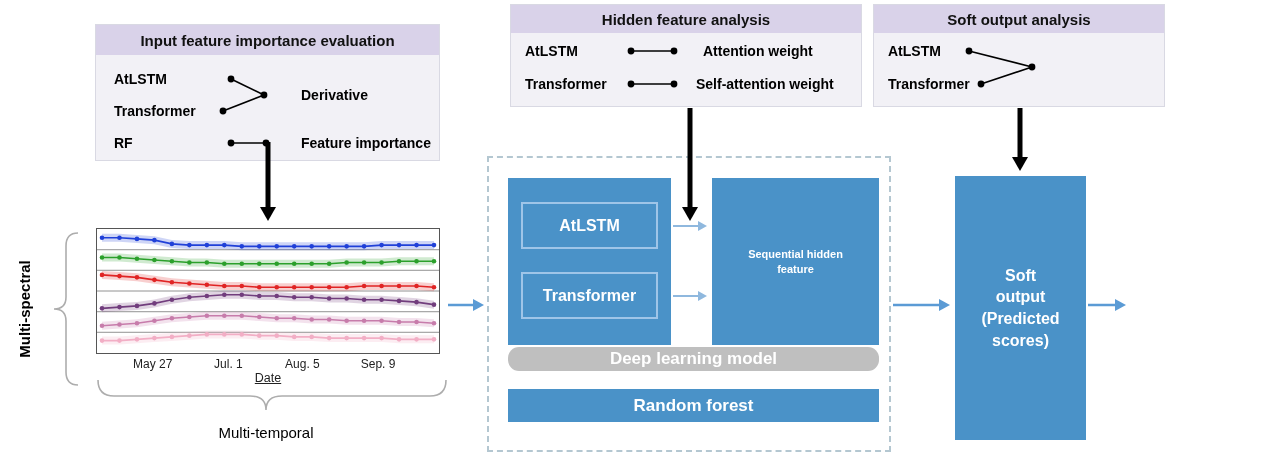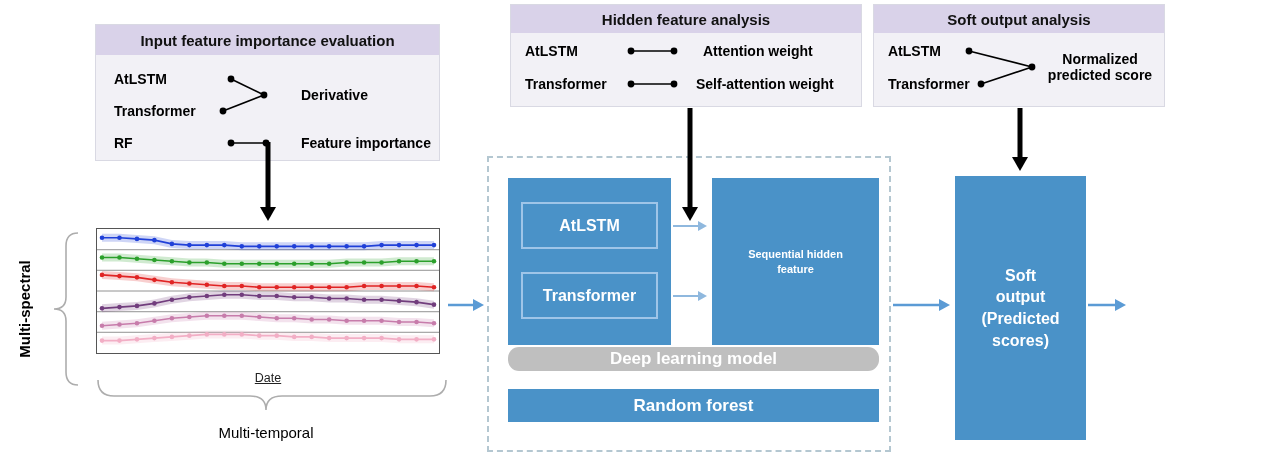--- a/index.html
+++ b/index.html
@@ -83,21 +83,20 @@
     <div class="panel-body" style="top:28px;">
       <svg class="conn-svg" width="292" height="75">
         <line x1="95" y1="18" x2="158" y2="34"></line>
         <line x1="107" y1="51" x2="158" y2="34"></line>
         <circle cx="95" cy="18" r="3.4"></circle>
         <circle cx="107" cy="51" r="3.4"></circle>
         <circle cx="158" cy="34" r="3.4"></circle>
       </svg>
       <div class="model-label" style="left:14px;top:18px;">AtLSTM</div>
       <div class="model-label" style="left:14px;top:51px;">Transformer</div>
-      <div style="position:absolute;left:166px;top:12px;width:120px;height:44px;display:flex;align-items:center;justify-content:center;text-align:center;font-weight:bold;font-size:14px;line-height:1.15;">Normalized predicted score</div>
     </div>
   </div>
 
   <div class="chart" style="left:96px;top:228px;width:344px;height:126px;">
     <svg width="342" height="124" viewBox="0 0 342 124">
         <line x1="0" y1="20.708000000000002" x2="342" y2="20.708000000000002" stroke="#777" stroke-width="0.8"></line>
         <line x1="0" y1="41.292" x2="342" y2="41.292" stroke="#777" stroke-width="0.8"></line>
         <line x1="0" y1="62" x2="342" y2="62" stroke="#777" stroke-width="0.8"></line>
         <line x1="0" y1="82.708" x2="342" y2="82.708" stroke="#777" stroke-width="0.8"></line>
         <line x1="0" y1="103.292" x2="342" y2="103.292" stroke="#777" stroke-width="0.8"></line>
@@ -228,20 +227,26 @@
         <circle cx="214.68421052631578" cy="107.88" r="2.3" fill="#f2aec5"></circle>
         <circle cx="232.1578947368421" cy="109.12" r="2.3" fill="#f2aec5"></circle>
         <circle cx="249.6315789473684" cy="109.12" r="2.3" fill="#f2aec5"></circle>
         <circle cx="267.10526315789474" cy="109.12" r="2.3" fill="#f2aec5"></circle>
         <circle cx="284.57894736842104" cy="109.12" r="2.3" fill="#f2aec5"></circle>
         <circle cx="302.0526315789474" cy="110.36" r="2.3" fill="#f2aec5"></circle>
         <circle cx="319.52631578947364" cy="110.36" r="2.3" fill="#f2aec5"></circle>
         <circle cx="337" cy="110.36" r="2.3" fill="#f2aec5"></circle>
       </svg>
   </div>
+  <div class="ticks" style="left:96px;top:357px;width:344px;height:15px;">
+      <span style="left: 16.5%;">May 27</span>
+      <span style="left: 38.5%;">Jul. 1</span>
+      <span style="left: 60%;">Aug. 5</span>
+      <span style="left: 82%;">Sep. 9</span>
+    </div>
   <div class="axis-label" style="left:96px;top:371px;width:344px;">Date</div>
   <div class="side-label" style="left:-50px;top:300px;width:150px;height:18px;">Multi-spectral</div>
   <div class="bottom-label" style="left:166px;top:424px;width:200px;">Multi-temporal</div>
 
   <div class="dashedbox" style="left:487px;top:156px;width:404px;height:296px;"></div>
 
   <div class="bluebox" style="left:508px;top:178px;width:163px;height:167px;">
     <div class="subbox" style="left:13px;top:24px;width:137px;height:47px;">AtLSTM</div>
     <div class="subbox" style="left:13px;top:94px;width:137px;height:47px;">Transformer</div>
   </div>

